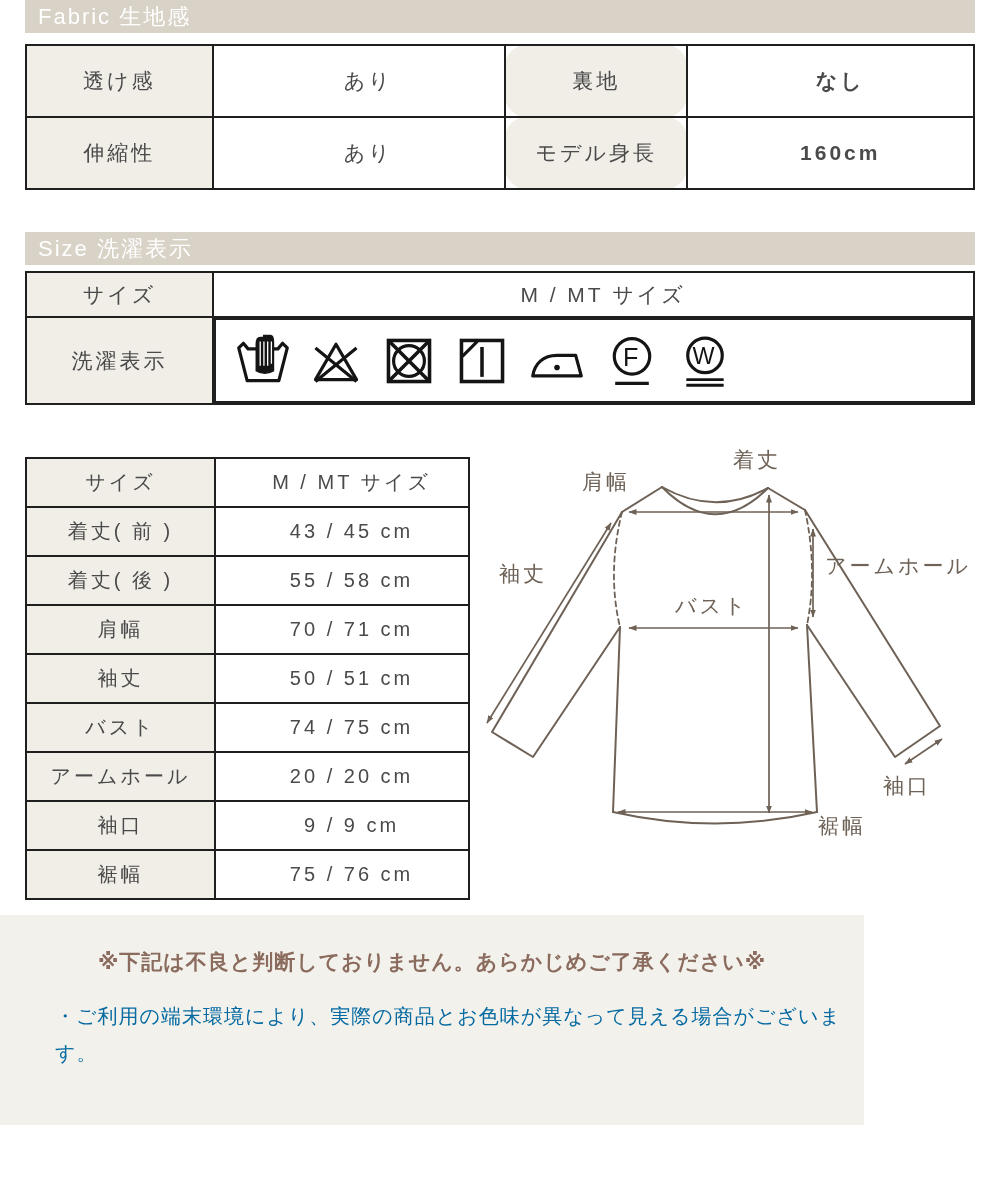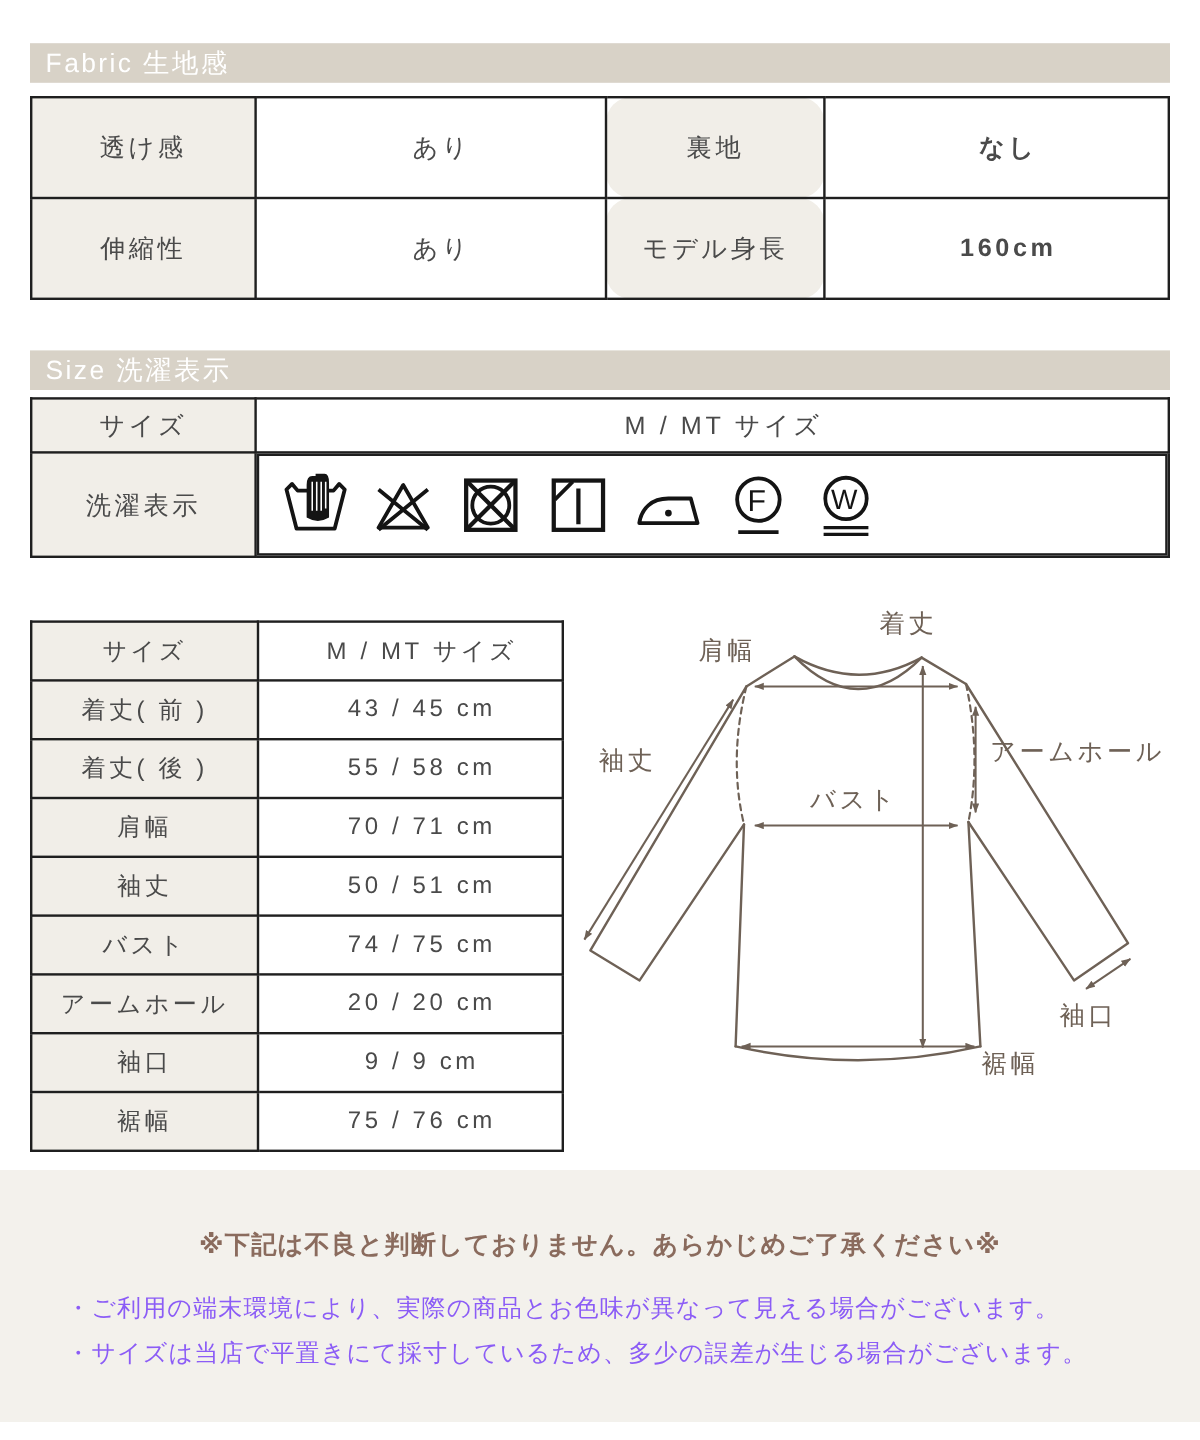--- a/index.html
+++ b/index.html
@@ -4,31 +4,31 @@
 <style>
   * { margin:0; padding:0; box-sizing:border-box; }
   body { background:#fff; font-family:"Liberation Sans","DejaVu Sans",sans-serif; }
   .page { position:relative; width:1000px; height:1200px; background:#fff; overflow:hidden; }
 
   .sec-header {
     margin:0 25px; height:33px; line-height:33px;
     background:#d8d2c7; color:#fff;
     font-size:22px; letter-spacing:2px; padding-left:13px;
   }
-  .sec-header.first { margin-top:36px; }
+  .sec-header.first { }
   .sec-header.second { margin-top:42px; }
 
   table { border-collapse:collapse; }
   .tbl { margin:0 25px; border:2px solid #1f1f1f; }
   .tbl td { border:2px solid #1f1f1f; font-size:21px; color:#4a4a4a; letter-spacing:3px; }
   .tbl td.lbl { background:#f1eee8; text-align:center; }
   .tbl td.val { background:#fff; text-align:center;padding-left:19px; }
 
   .fabric-tbl { margin-top:11px; width:950px; }
-  .fabric-tbl td { height:84px; }
+  .fabric-tbl td { height:72px; }
   .fabric-tbl .c0 { width:187px; } .fabric-tbl .c1 { width:293px; }
   .fabric-tbl .c2 { width:183px;border-radius:21px; } .fabric-tbl .c3 { width:287px;font-weight:bold; }
 
   .size-tbl { margin-top:6px; width:950px; }
   .size-tbl .lbl { width:187px; }
   .size-tbl .val { text-align:left; padding-left:23px; }
   .size-tbl tr.r1 td, .size-tbl tr.r2 td { height:45px; }
   .size-tbl tr.r3 td { height:85px; }
   .care-icons { display:flex; align-items:center; gap:17px; padding-left:0; }
   .care-icons svg { display:block; }
@@ -36,29 +36,29 @@
   .meas-wrap { position:relative; margin-top:52px; height:441px; }
   .meas-tbl { width:445px; }
   .meas-tbl td { height:49px; font-size:20px; }
   .meas-tbl .lbl { width:190px; }
   .meas-tbl .val { width:255px; }
 
   .diagram { position:absolute; left:455px; top:-22px; }
   .diagram text { font-size:21px; letter-spacing:3px; fill:#6e6156; }
 
   .notice {
-    margin-top:17px; width:1000px; height:210px;
-    background:#f3f1ec; padding-top:48px;
+    margin-top:17px; width:864px; height:210px;
+    background:#f3f1ec; padding-top:33px;
   }
   .notice-title {
     text-align:center; color:#8a6b5d; font-weight:bold;
     font-size:21px; letter-spacing:1px;
   }
   .notice-list { list-style:none; margin-top:22px; padding-left:55px; }
-  .notice-list li { font-size:20px; color:#8b5cf6; line-height:37px; letter-spacing:1px; }
+  .notice-list li { font-size:20px; color:#0369a1; line-height:37px; letter-spacing:1px; }
 </style>
 </head>
 <body>
 
 <div class="page">
 
   <div class="sec-header first">Fabric 生地感</div>
 
   <table class="tbl fabric-tbl">
     <tbody>
@@ -224,17 +224,16 @@
       <text x="220" y="178">バスト</text>
       <text x="428" y="358">袖口</text>
       <text x="363" y="398">裾幅</text>
     </svg>
   </div>
 
   <div class="notice">
     <div class="notice-title">※下記は不良と判断しておりません。あらかじめご了承ください※</div>
     <ul class="notice-list">
       <li>・ご利用の端末環境により、実際の商品とお色味が異なって見える場合がございます。</li>
-      <li>・サイズは当店で平置きにて採寸しているため、多少の誤差が生じる場合がございます。</li>
     </ul>
   </div>
 
 </div>
 
 </body></html>

